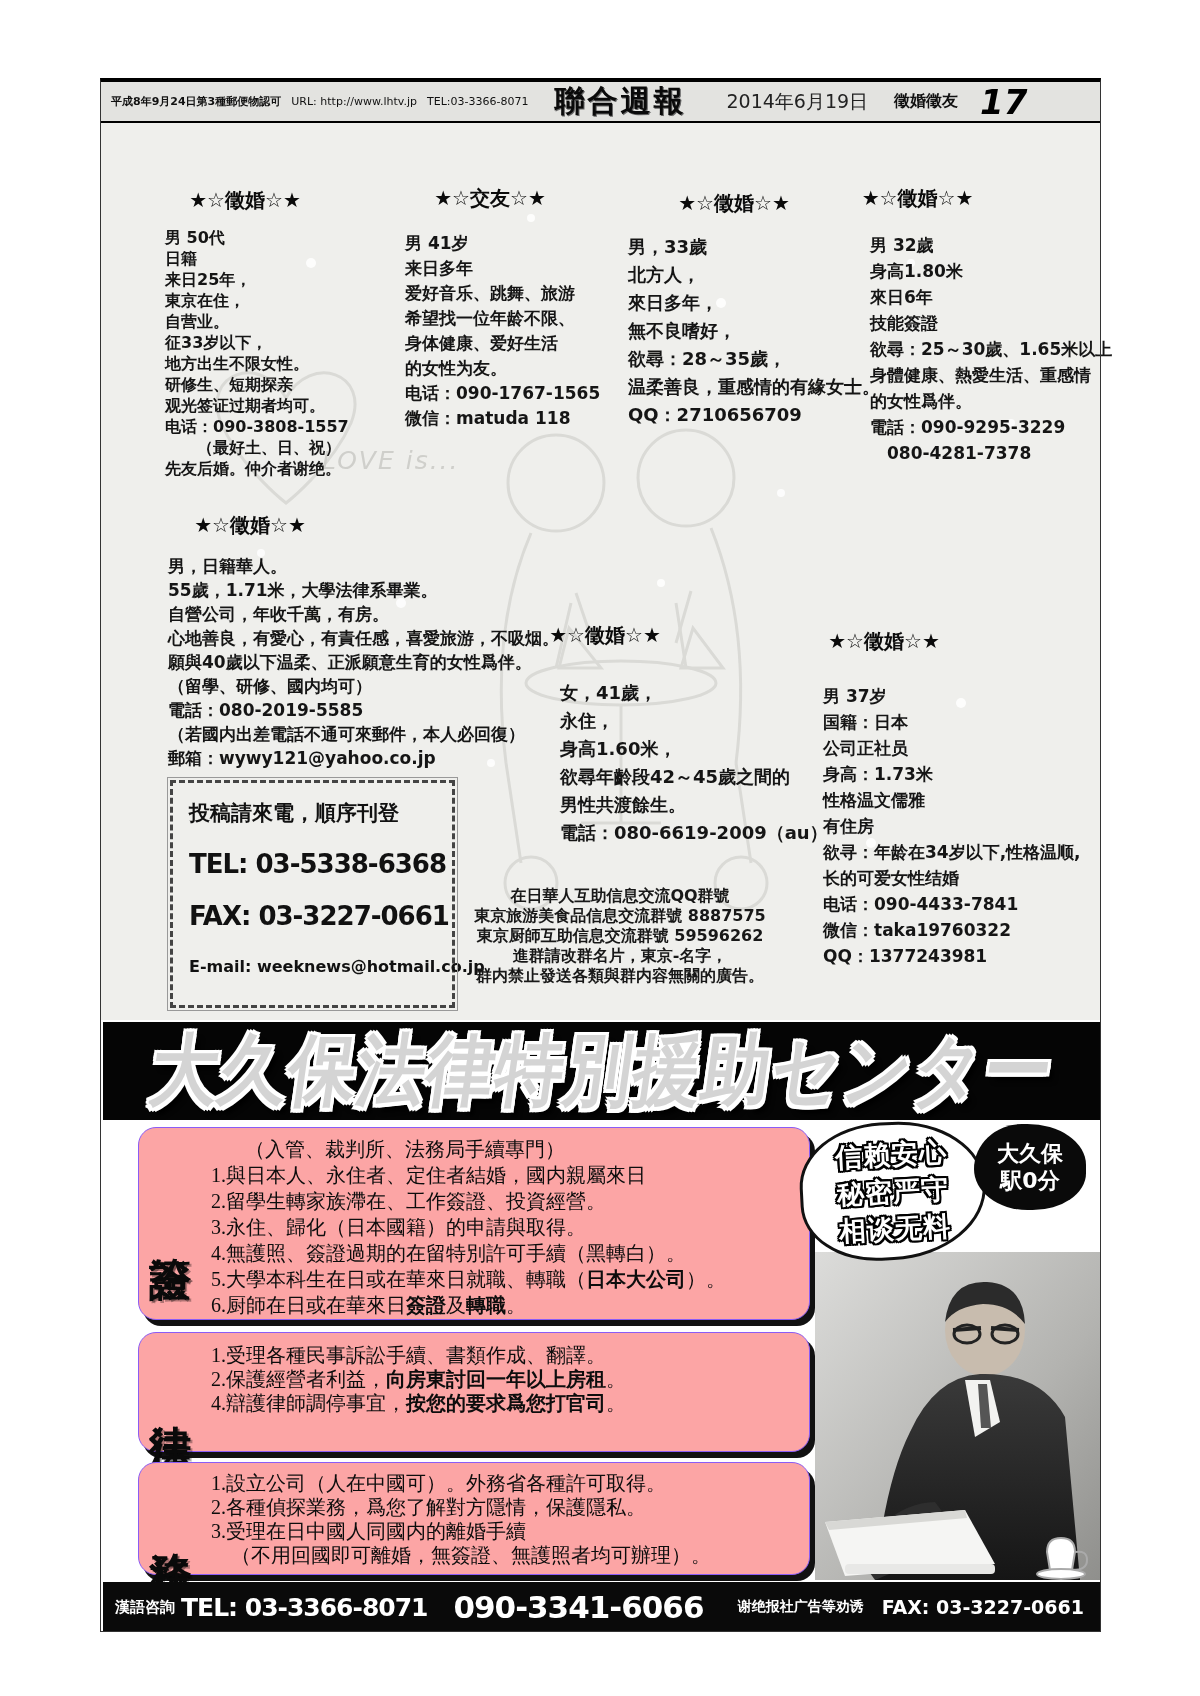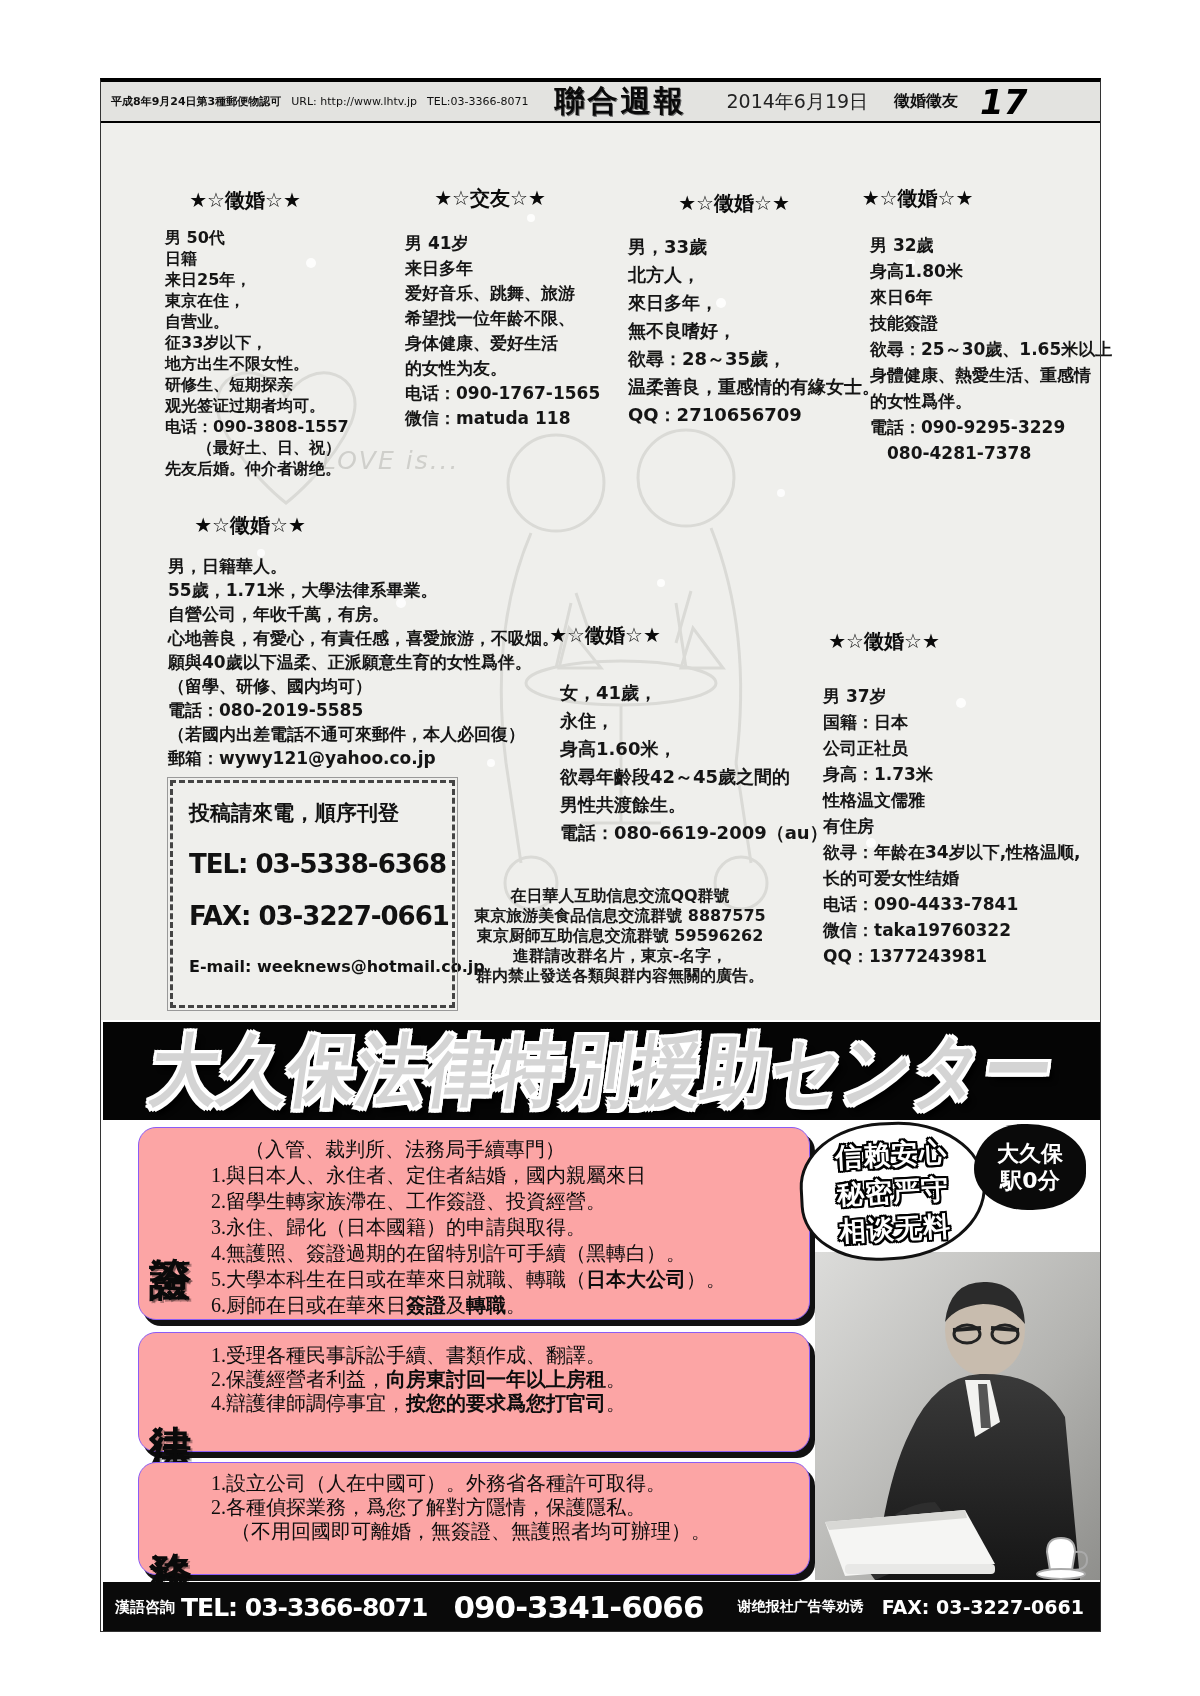--- a/index.html
+++ b/index.html
@@ -277,20 +277,21 @@
     <div class="lbox-label">法律</div>
     <div class="legal-item"><span>1.受理各種民事訴訟手續、書類作成、翻譯。</span></div>
     <div class="legal-item"><span>2.保護經營者利益，</span><span class="seg-bold">向房東討回一年以上房租</span><span>。</span></div>
     <div class="legal-item"><span>4.辯護律師調停事宜，</span><span class="seg-bold">按您的要求爲您打官司</span><span>。</span></div>
   </div>
 
   <div class="lbox" id="affairs-box">
     <div class="lbox-label">法務</div>
     <div class="legal-item"><span>1.設立公司（人在中國可）。外務省各種許可取得。</span></div>
     <div class="legal-item"><span>2.各種偵探業務，爲您了解對方隱情，保護隱私。</span></div>
+    <div class="legal-item"><span>3.受理在日中國人同國内的離婚手續</span></div>
     <div class="legal-item"><span>　（不用回國即可離婚，無簽證、無護照者均可辦理）。</span></div>
   </div>
 
   <div class="bubble">
     <div class="bubble-line">信赖安心</div>
     <div class="bubble-line">秘密严守</div>
     <div class="bubble-line">相谈无料</div>
   </div>
 
   <div class="station">

